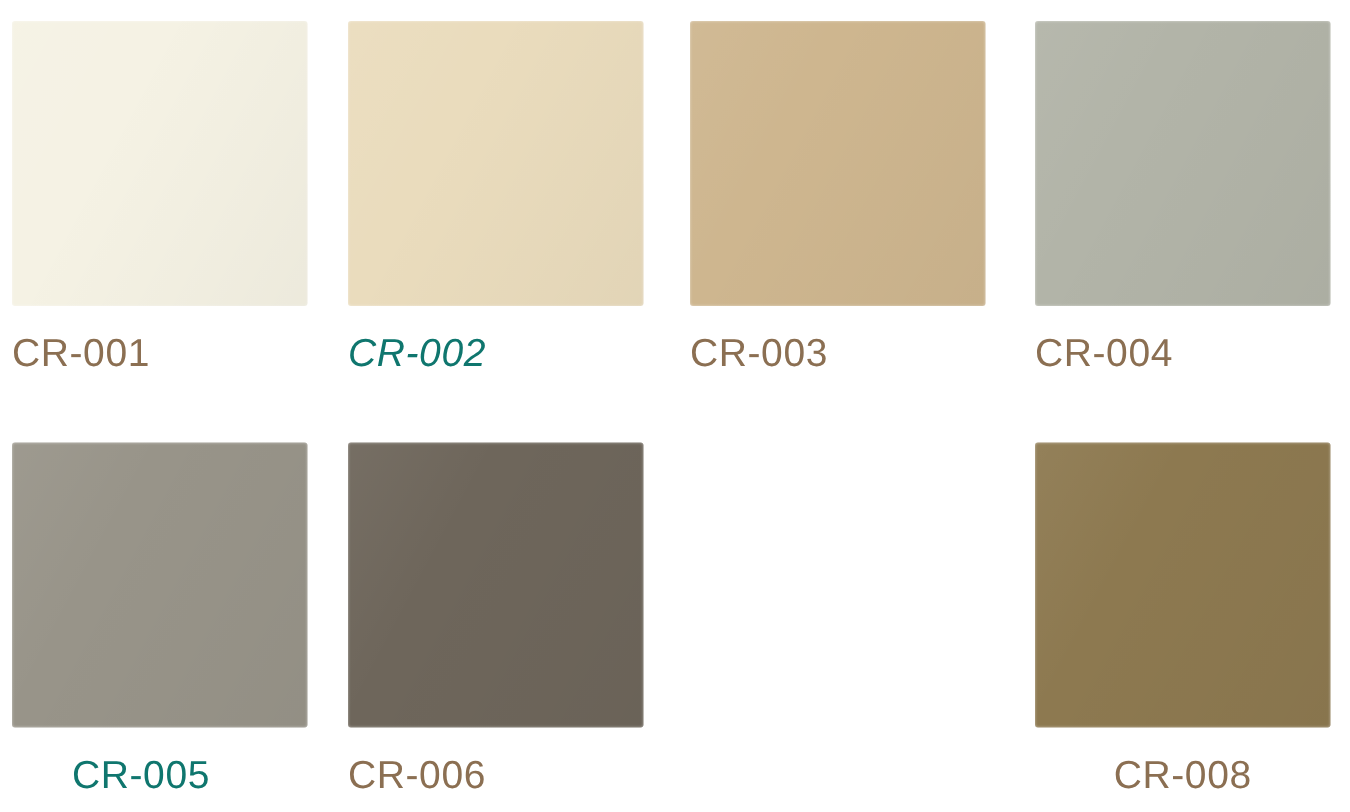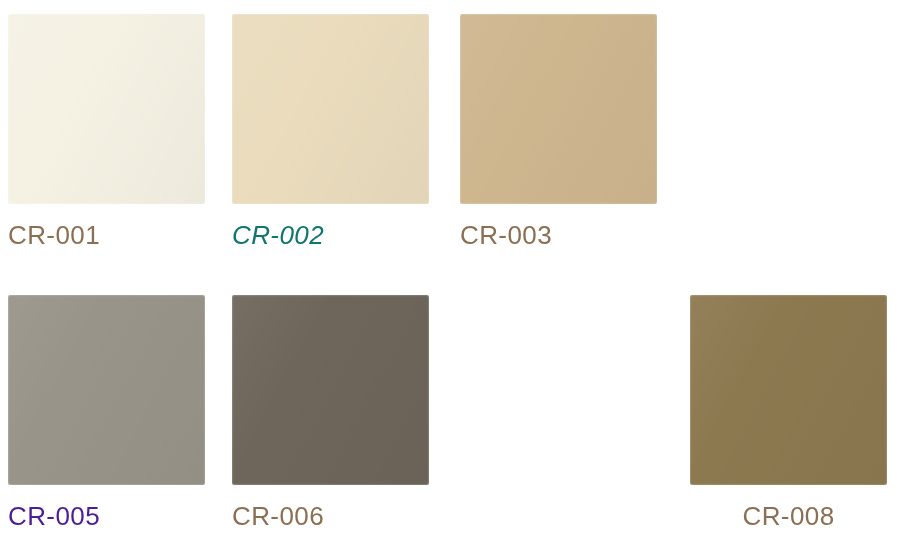--- a/index.html
+++ b/index.html
@@ -98,24 +98,28 @@
     <div class="swatch-cell row-1 col-2">
       <div class="swatch-chip" style="background-color: rgb(234, 220, 189);"></div>
       <div class="swatch-label" style="color: #0f766e; font-style: italic;">CR-002</div>
     </div>
 
     <div class="swatch-cell row-1 col-3">
       <div class="swatch-chip" style="background-color: rgb(206, 182, 143);"></div>
       <div class="swatch-label" style="color: rgb(139, 111, 82);">CR-003</div>
     </div>
 
+    <div class="swatch-cell row-1 col-4">
+      <div class="swatch-chip" style="background-color: rgb(178, 180, 168);"></div>
+      <div class="swatch-label" style="color: rgb(139, 111, 82);">CR-004</div>
+    </div>
 
     <div class="swatch-cell row-2 col-1">
       <div class="swatch-chip" style="background-color: rgb(152, 148, 137);"></div>
-      <div class="swatch-label" style="color: #4c1d95;">CR-005</div>
+      <div class="swatch-label" style="color: #0f766e; margin-left: 40px;">CR-005</div>
     </div>
 
     <div class="swatch-cell row-2 col-2">
       <div class="swatch-chip" style="background-color: rgb(110, 102, 91);"></div>
       <div class="swatch-label" style="color: rgb(139, 111, 82);">CR-006</div>
     </div>
 
 
     <div class="swatch-cell row-2 col-4">
       <div class="swatch-chip" style="background-color: rgb(141, 121, 80);"></div>

